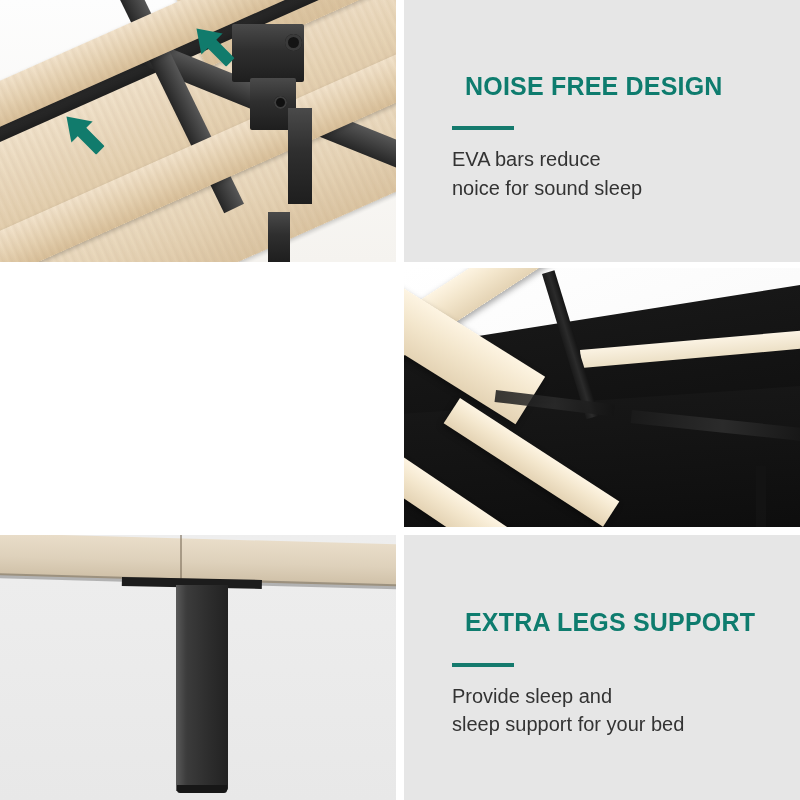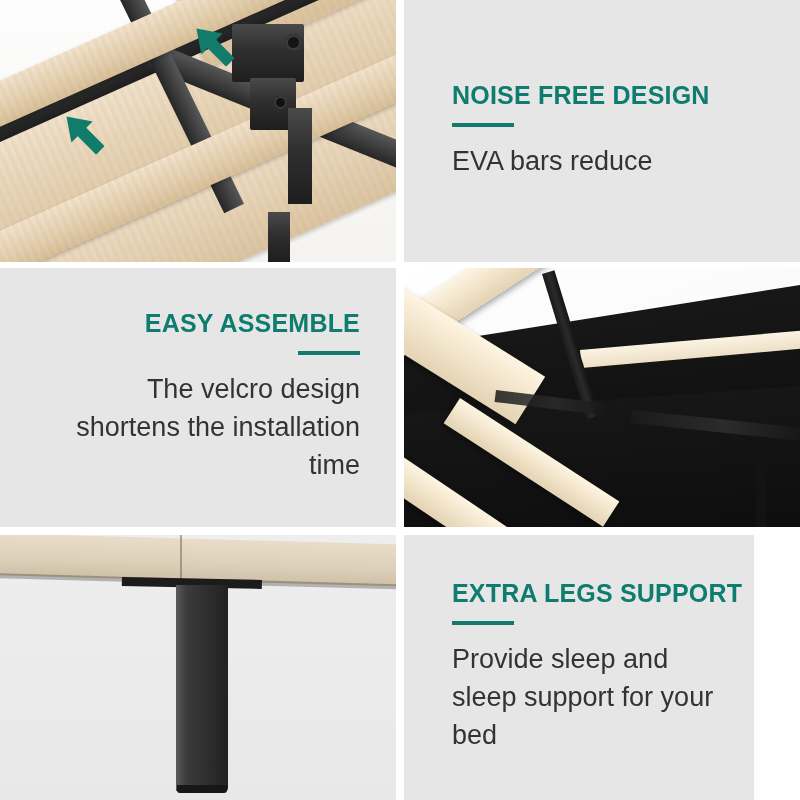--- a/index.html
+++ b/index.html
@@ -38,33 +38,33 @@
   }
   .text-panel.align-left  { align-items: flex-start; padding-left: 48px;  padding-right: 20px; }
   .text-panel.align-right { align-items: flex-end;   padding-right: 36px; padding-left: 20px; }
 
   .panel-title {
     color: #0e7c6e;
     font-size: 25px;
     font-weight: bold;
     letter-spacing: 0.2px;
     line-height: 1.1;
-    margin: 0;
+    margin: 13px;
     white-space: nowrap;
   }
   .title-rule {
     width: 62px;
     height: 4px;
     background: #147a6d;
     margin-top: 13px;
     margin-bottom: 15px;
   }
   .panel-body {
     color: #333333;
-    font-size: 27px;
+    font-size: 20px;
     line-height: 1.42;
     margin: 0;
     font-weight: 400;
   }
   .align-left .panel-body  { text-align: left; }
   .align-right .panel-body { text-align: right; }
 
   
   .photo {
     position: relative;
@@ -188,31 +188,24 @@
       </div>
 
     </div>
   </div>
 
   <div class="cell text-panel align-left" style="left:404px; top:0px; width:396px; height:262px;">
     <h2 class="panel-title">NOISE FREE DESIGN</h2>
     <div class="title-rule"></div>
     <p class="panel-body">
       <span>EVA bars reduce</span><br>
+      <span>noice for sound sleep</span>
     </p>
   </div>
 
-  <div class="cell text-panel align-right" style="left:0px; top:268px; width:396px; height:259px;">
-    <h2 class="panel-title">EASY ASSEMBLE</h2>
-    <div class="title-rule"></div>
-    <p class="panel-body">
-      <span>The velcro design</span><br>
-      <span>shortens the installation time</span>
-    </p>
-  </div>
 
   <div class="cell" style="left:404px; top:268px; width:396px; height:259px;">
     <div class="photo ph2">
 
       <div class="base" style="left:-40px; top:86px; width:560px; height:300px; transform:rotate(-9deg); transform-origin:left top;"></div>
       <div class="base" style="left:-60px; top:150px; width:560px; height:260px; transform:rotate(-4deg); transform-origin:left top; opacity:0.9;"></div>
 
       <div style="position:absolute; left:176px; top:82px; width:300px; height:18px; transform:rotate(-5deg); transform-origin:left top; background:linear-gradient(180deg,#fbf3e3 0%,#ece0c6 100%);"></div>
 
       <div class="slat" style="left:-30px; top:62px; width:230px; height:38px; transform:rotate(-33deg); transform-origin:left top;"></div>
@@ -241,21 +234,21 @@
 
       <div class="leg" style="left:176px; top:50px; width:52px; height:206px; border-radius:0 0 3px 3px;"></div>
 
       <div style="position:absolute; left:176px; top:50px; width:10px; height:206px; background:linear-gradient(90deg,#5a5a5a 0%,#3d3d3d 100%);"></div>
 
       <div style="position:absolute; left:177px; top:250px; width:50px; height:8px; background:#171717; border-radius:0 0 3px 3px;"></div>
 
     </div>
   </div>
 
-  <div class="cell text-panel align-left" style="left:404px; top:535px; width:350px; height:265px;">
+  <div class="cell text-panel align-left" style="left:404px; top:535px; width:396px; height:265px;">
     <h2 class="panel-title">EXTRA LEGS SUPPORT</h2>
     <div class="title-rule"></div>
     <p class="panel-body">
       <span>Provide sleep and</span><br>
       <span>sleep support for your bed</span>
     </p>
   </div>
 
 </div>
 

